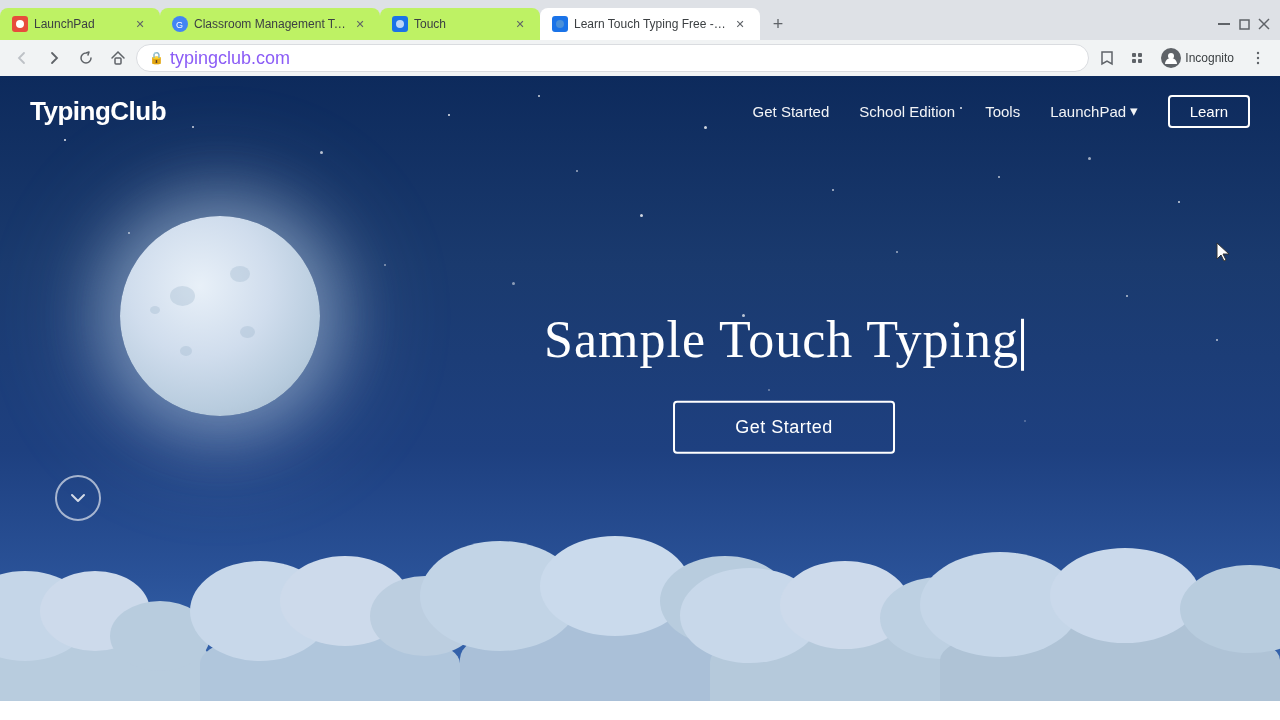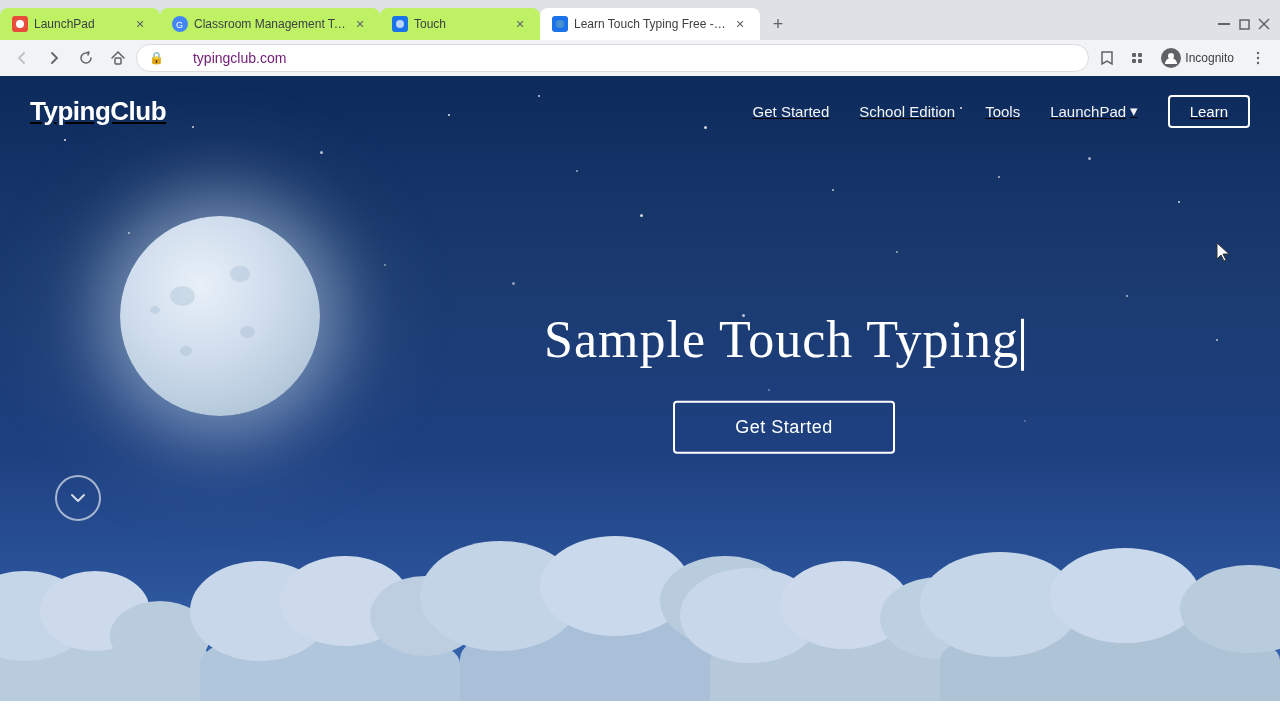--- a/index.html
+++ b/index.html
@@ -126,23 +126,22 @@
       display: flex;
       align-items: center;
       padding: 0 12px;
       font-size: 13px;
       color: #202124;
       border: 1px solid #dadce0;
     }
 
     .address-text {
       flex: 1;
-      color: #701a75;
-      font-size: 14px;
-      margin-left: 23px;
+      color: #8b5cf6;
+      font-size: 18px;
     }
 
     .address-icon {
       color: #5f6368;
       font-size: 12px;
       margin-right: 6px;
     }
 
     .toolbar-actions {
       display: flex;
@@ -245,21 +244,20 @@
     .site-nav {
       position: absolute;
       top: 0;
       left: 0;
       right: 0;
       display: flex;
       align-items: center;
       padding: 0 30px;
       height: 70px;
       z-index: 10;
-      text-decoration: underline;
     }
 
     .site-logo {
       font-size: 26px;
       font-weight: bold;
       color: white;
       letter-spacing: -0.5px;
       font-family: Arial, sans-serif;
     }
 

